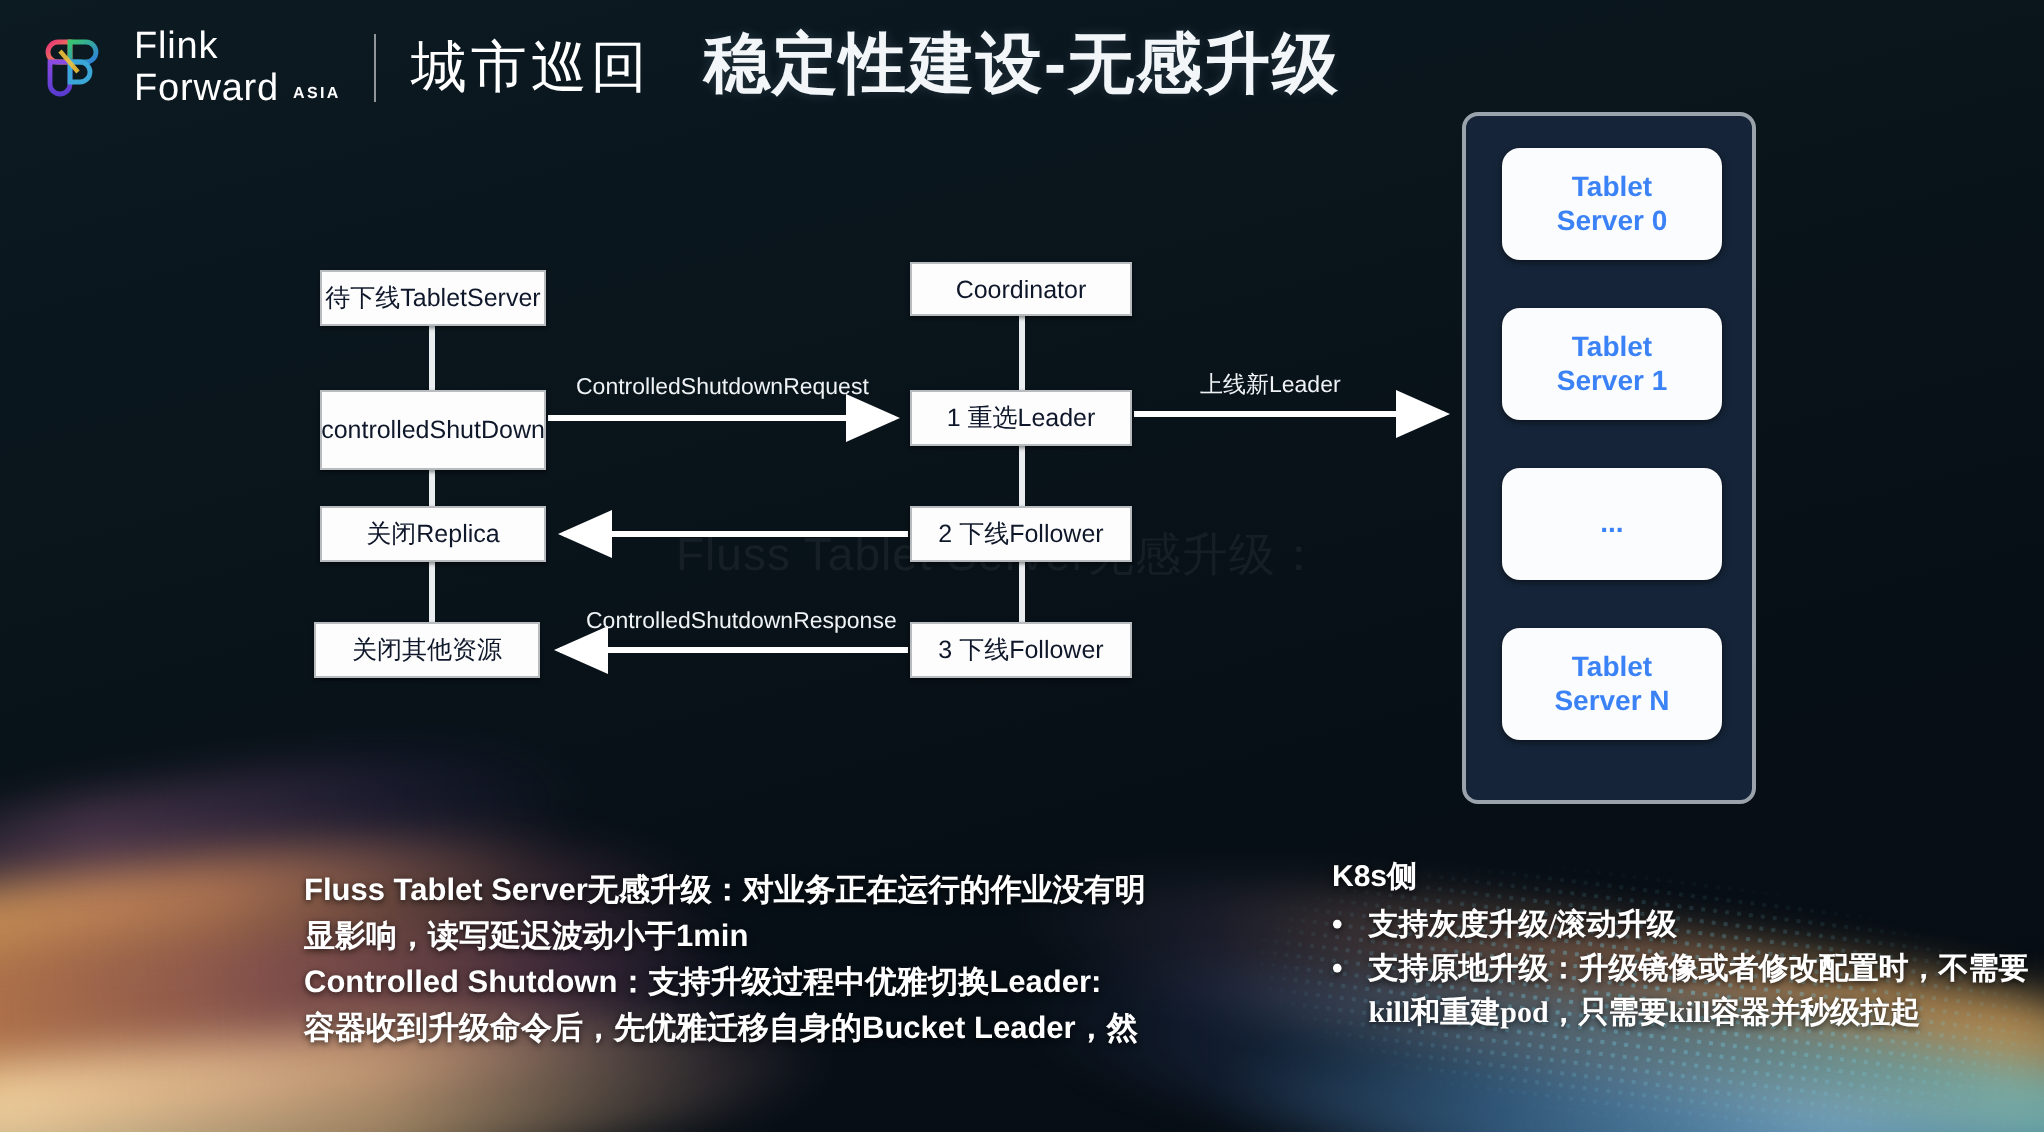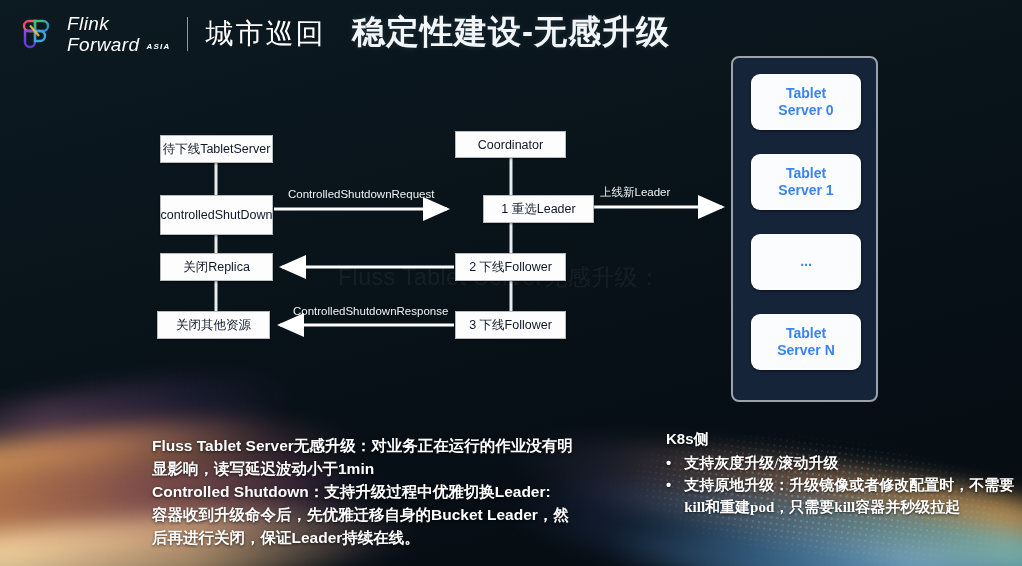--- a/index.html
+++ b/index.html
@@ -47,21 +47,21 @@
           background-image:radial-gradient(rgba(120,215,240,.55) 1px, rgba(0,0,0,0) 1.3px);
           background-size:6px 6px;
           transform:rotate(7deg);
           -webkit-mask-image:radial-gradient(ellipse 260px 80px at 55% 45%, rgba(0,0,0,1) 0%, rgba(0,0,0,.55) 45%, rgba(0,0,0,0) 80%);
           mask-image:radial-gradient(ellipse 260px 80px at 55% 45%, rgba(0,0,0,1) 0%, rgba(0,0,0,.55) 45%, rgba(0,0,0,0) 80%);
           opacity:.8; }
 
   
   .header { position:absolute; left:18px; top:14px; display:flex; align-items:center; gap:13px; }
   .logo-mark { width:36px; height:36px; position:relative; }
-  .ff-text { display:flex; align-items:center; gap:7px;font-style:italic; }
+  .ff-text { display:flex; align-items:center; gap:7px; }
   .ff-words { color:#fff; font-size:19px; line-height:1.0; letter-spacing:.4px; font-weight:400; }
   .ff-words div:last-child { margin-top:2px; }
   .ff-asia { color:#fff; font-size:8px; letter-spacing:1.2px; align-self:flex-end; margin-bottom:3px; font-weight:700; }
   .divider-v { width:1px; height:34px; background:rgba(255,255,255,.55); margin:0 4px; }
   .cn-brand { color:#fff; font-size:28px; letter-spacing:2px; font-weight:400; }
 
   .slide-title {
     position:absolute; left:0; right:0; top:10px; text-align:center;
     color:#f2f6f8; font-size:33px; font-weight:600; letter-spacing:1px;
     text-shadow:0 0 6px rgba(180,220,255,.15);
@@ -195,21 +195,21 @@
 
     <line x1="567" y1="207" x2="722" y2="207" stroke="#ffffff" stroke-width="3" marker-end="url(#ar)"></line>
   </svg>
 
   <div>
     <div class="node" style="left:160px;top:135px;width:113px;height:28px;">待下线TabletServer</div>
     <div class="node" style="left:160px;top:195px;width:113px;height:40px;">controlledShutDown</div>
     <div class="node" style="left:160px;top:253px;width:113px;height:28px;">关闭Replica</div>
     <div class="node" style="left:157px;top:311px;width:113px;height:28px;">关闭其他资源</div>
     <div class="node" style="left:455px;top:131px;width:111px;height:27px;">Coordinator</div>
-    <div class="node" style="left:455px;top:195px;width:111px;height:28px;margin-left:28px;">1 重选Leader</div>
+    <div class="node" style="left:455px;top:195px;width:111px;height:28px;">1 重选Leader</div>
     <div class="node" style="left:455px;top:253px;width:111px;height:28px;">2 下线Follower</div>
     <div class="node" style="left:455px;top:311px;width:111px;height:28px;">3 下线Follower</div>
   </div>
 
   <div>
     <div class="edge-label" style="left:288px;top:188px;">ControlledShutdownRequest</div>
     <div class="edge-label" style="left:293px;top:305px;">ControlledShutdownResponse</div>
     <div class="edge-label" style="left:600px;top:185px;">上线新Leader</div>
   </div>
 
@@ -218,21 +218,20 @@
     <div class="srv" style="top:96px;">Tablet<br>Server 1</div>
     <div class="srv" style="top:176px;">...</div>
     <div class="srv" style="top:256px;">Tablet<br>Server N</div>
   </div>
 
   <div class="body-left">
     <div>Fluss Tablet Server无感升级：对业务正在运行的作业没有明</div>
     <div>显影响，读写延迟波动小于1min</div>
     <div>Controlled Shutdown：支持升级过程中优雅切换Leader:</div>
     <div>容器收到升级命令后，先优雅迁移自身的Bucket Leader，然</div>
-    <div>后再进行关闭，保证Leader持续在线。</div>
   </div>
 
   <div class="body-right">
     <div class="k8s-head">K8s侧</div>
     <div class="bullet-row">
       <span class="bullet-dot">•</span>
       <span class="bullet-txt">支持灰度升级/滚动升级</span>
     </div>
     <div class="bullet-row">
       <span class="bullet-dot">•</span>

